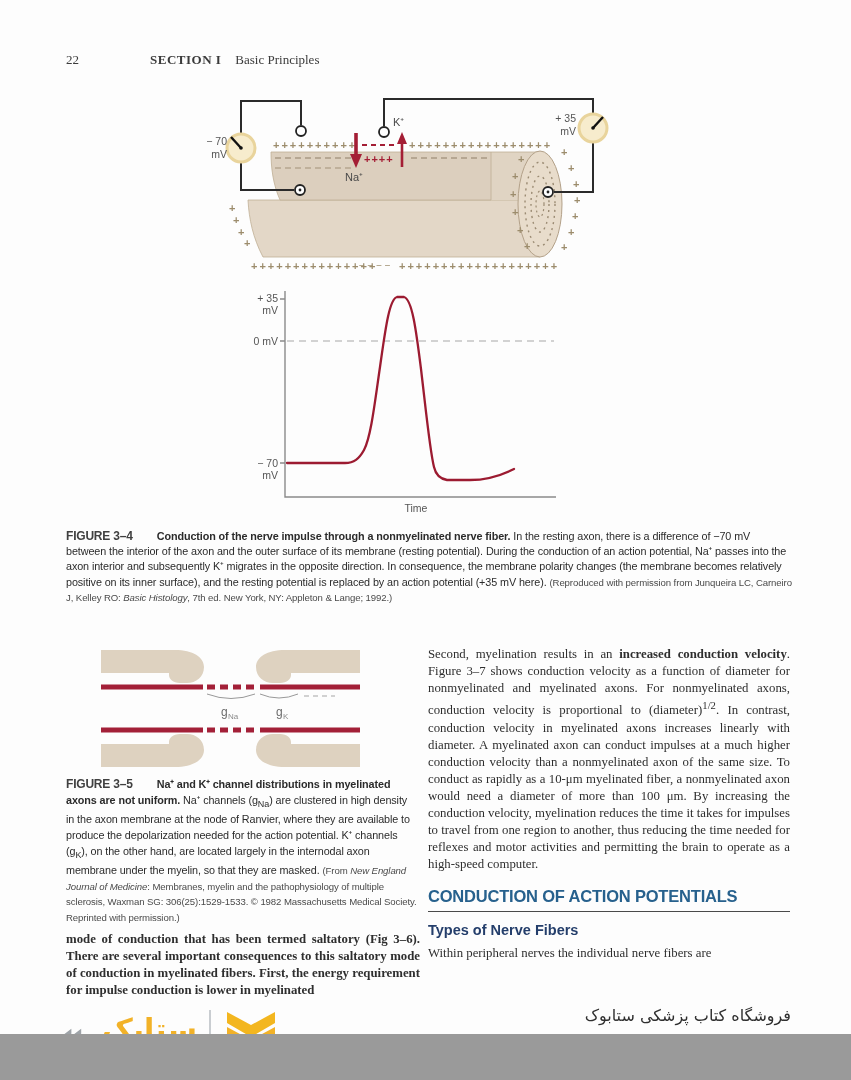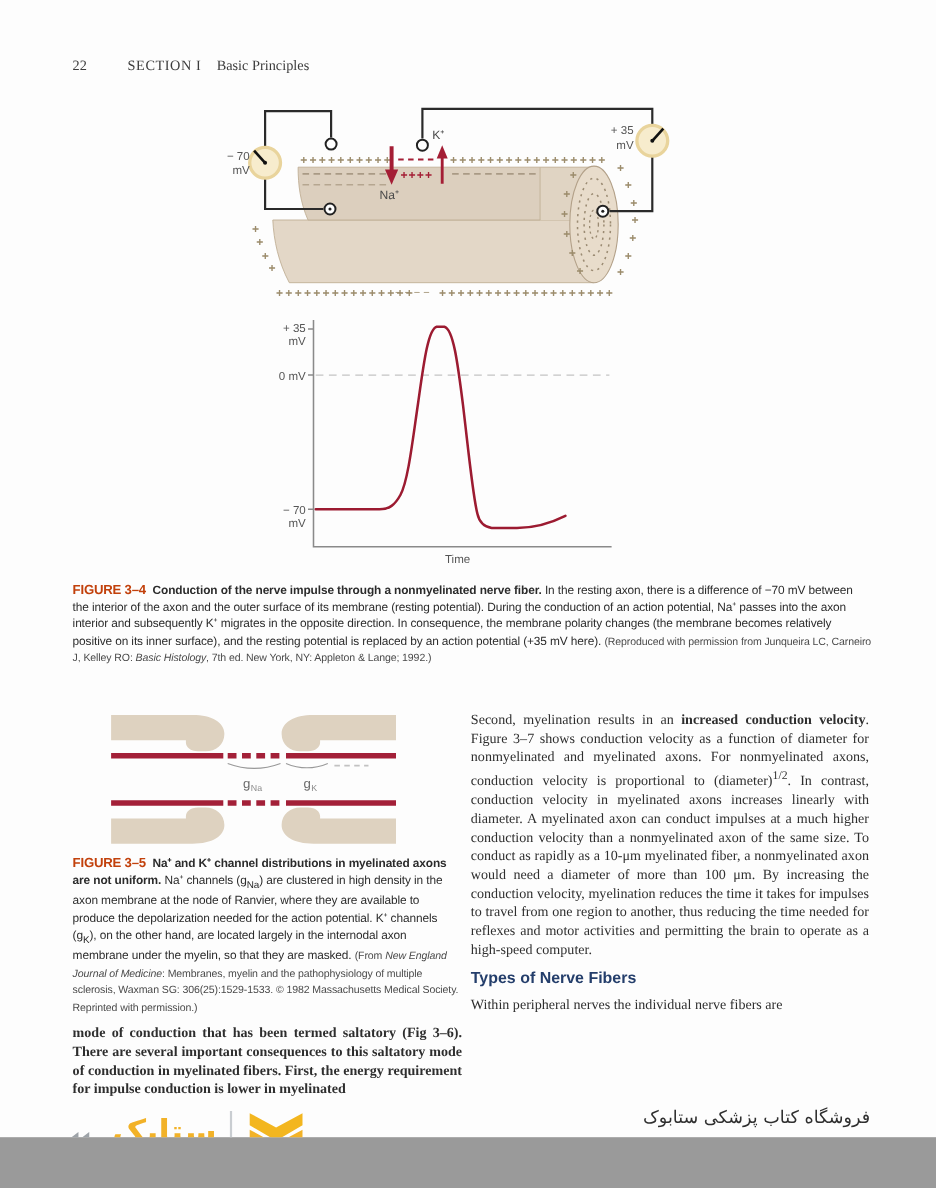--- a/index.html
+++ b/index.html
@@ -4,34 +4,34 @@
 <style>
   html,body{margin:0;padding:0;background:#9a9a9a;}
   .page{position:relative;width:851px;height:1034px;margin:0 auto;background:#fdfdfd;
         overflow:hidden;font-family:"Liberation Sans",sans-serif;color:#2f2f2f;}
   .abs{position:absolute;}
 
   
   .pg-header{top:52px;left:66px;display:flex;align-items:baseline;gap:0;
              font-family:"Liberation Serif",serif;font-size:13px;color:#3b3b3b;}
   .pg-num{width:50px;}
-  .sec-label{font-weight:normal;letter-spacing:.5px;margin-right:14px;}
+  .sec-label{font-weight:bold;letter-spacing:.5px;margin-right:14px;margin-left:34px;}
 
   
   svg text{font-family:"Liberation Sans",sans-serif;}
   .plusrow{fill:#9C8C6C;font-size:11px;font-weight:bold;letter-spacing:2px;}
   .redtxt{fill:#A41E35;}
   .meter-lbl{fill:#555;font-size:10.5px;}
   .axis-lbl{fill:#555;font-size:10.5px;}
   .glabel{fill:#6b6b6b;font-size:12px;}
   .gsub{fill:#8a8a8a;font-size:8px;}
 
   
   .caption{font-size:10.8px;line-height:15.2px;letter-spacing:-.1px;color:#2b2b2b;text-align:left;}
-  .figlabel{font-weight:bold;font-size:12px;color:#c2410c;letter-spacing:-.2px;margin-right:6px;}
+  .figlabel{font-weight:bold;font-size:12px;color:#404040;letter-spacing:-.2px;margin-right:24px;}
   .capbold{font-weight:bold;}
   .capsource{font-size:9.6px;color:#4a4a4a;}
 
   
   .bodycol{font-family:"Liberation Serif",serif;font-size:12.8px;line-height:17.1px;
            text-align:justify;color:#2e2e2e;}
   .h2sec{font-size:16.5px;font-weight:bold;color:#27618D;letter-spacing:-.2px;
          margin:14px 0 0 0;padding-bottom:5px;border-bottom:1.6px solid #4a4a4a;}
   .h3sec{font-size:14.5px;font-weight:bold;color:#243E6B;margin:10px 0 0 0;}
   .p-after-h3{margin-top:7px;}
@@ -177,20 +177,21 @@
   </div>
 
   <div class="abs bodycol" style="left:66px;top:931px;width:354px;font-weight:bold;">
     <span>mode of conduction that has been termed </span><b>saltatory</b><span> (Fig 3–6). There are several important consequences to this saltatory mode of conduction in myelinated fibers. First, the energy requirement for impulse conduction is lower in myelinated</span>
   </div>
 
   <div class="abs" style="left:428px;top:646px;width:362px;">
     <div class="bodycol">
       <span>Second, myelination results in an </span><b>increased conduction velocity</b><span>. Figure 3–7 shows conduction velocity as a function of diameter for nonmyelinated and myelinated axons. For nonmyelinated axons, conduction velocity is proportional to (diameter)</span><sup>1/2</sup><span>. In contrast, conduction velocity in myelinated axons increases linearly with diameter. A myelinated axon can conduct impulses at a much higher conduction velocity than a nonmyelinated axon of the same size. To conduct as rapidly as a 10-μm myelinated fiber, a nonmyelinated axon would need a diameter of more than 100 μm. By increasing the conduction velocity, myelination reduces the time it takes for impulses to travel from one region to another, thus reducing the time needed for reflexes and motor activities and permitting the brain to operate as a high-speed computer.</span>
     </div>
+    <h2 class="h2sec">CONDUCTION OF ACTION POTENTIALS</h2>
     <h3 class="h3sec">Types of Nerve Fibers</h3>
     <div class="bodycol p-after-h3">Within peripheral nerves the individual nerve fibers are</div>
   </div>
 
   <div class="abs fade"></div>
 
   <div class="abs footer-left">
     <span class="logo-mark">«</span>
     <span class="logo-txt">
       <span class="logo-name">ستابک</span>

